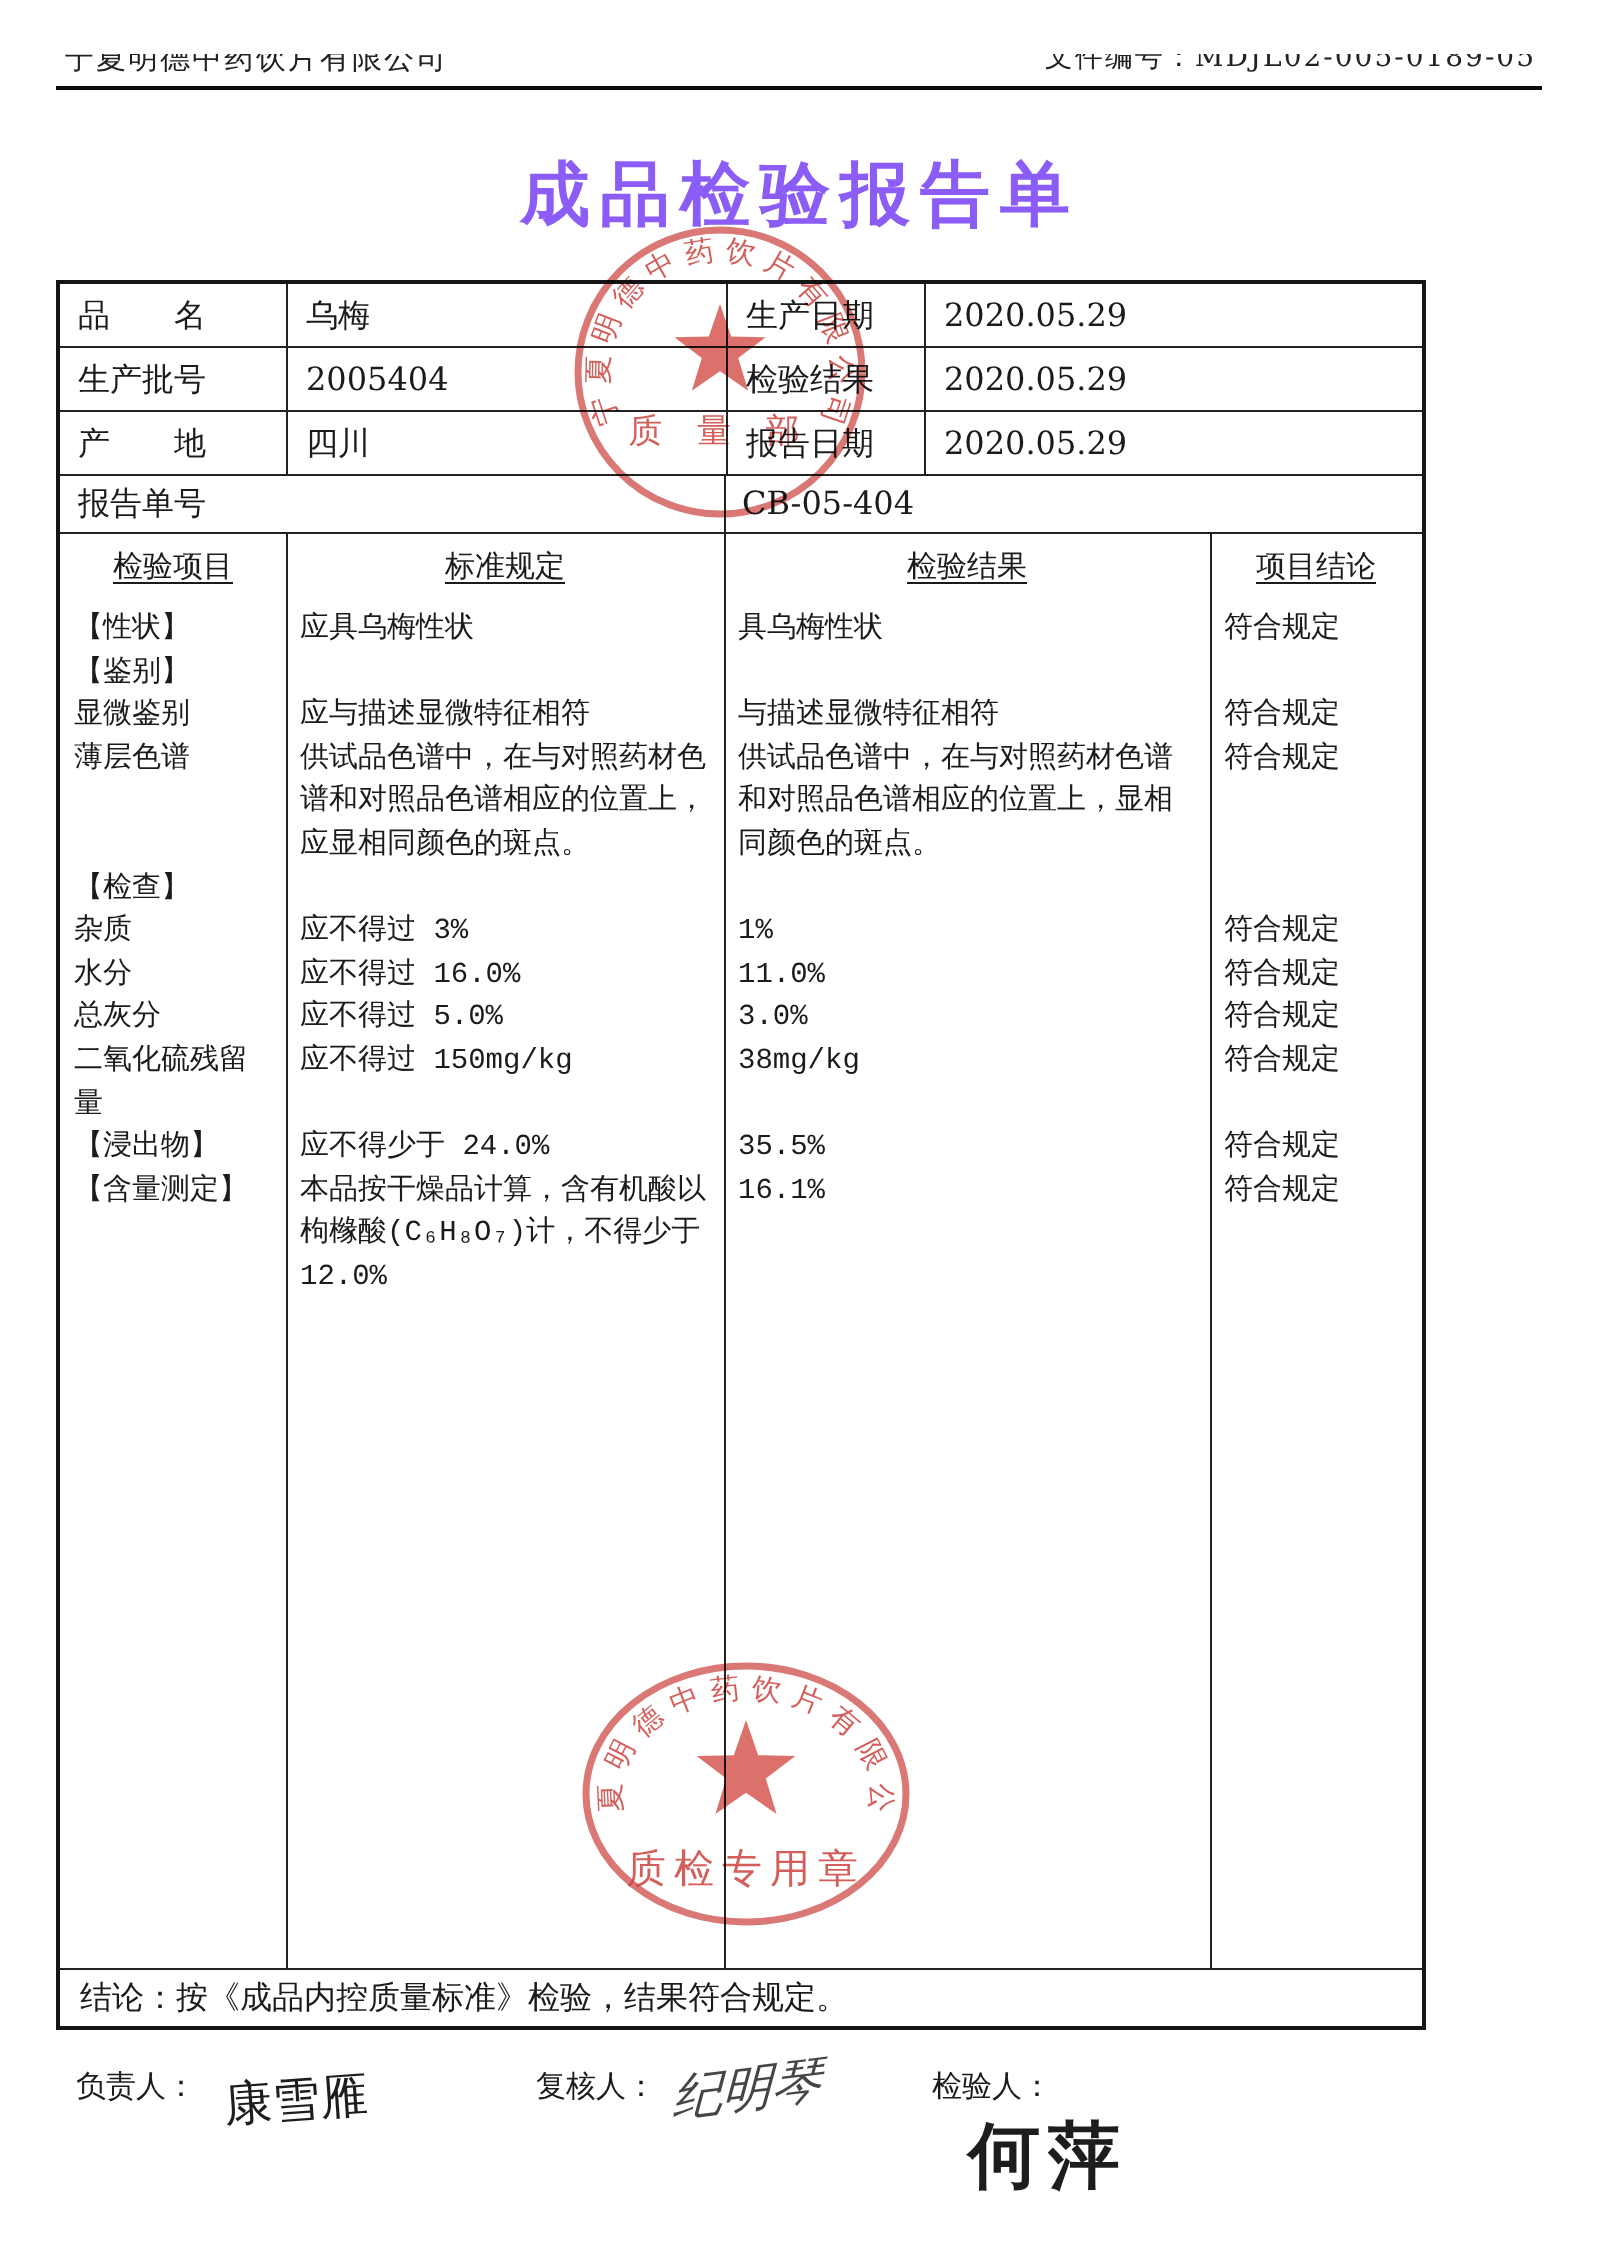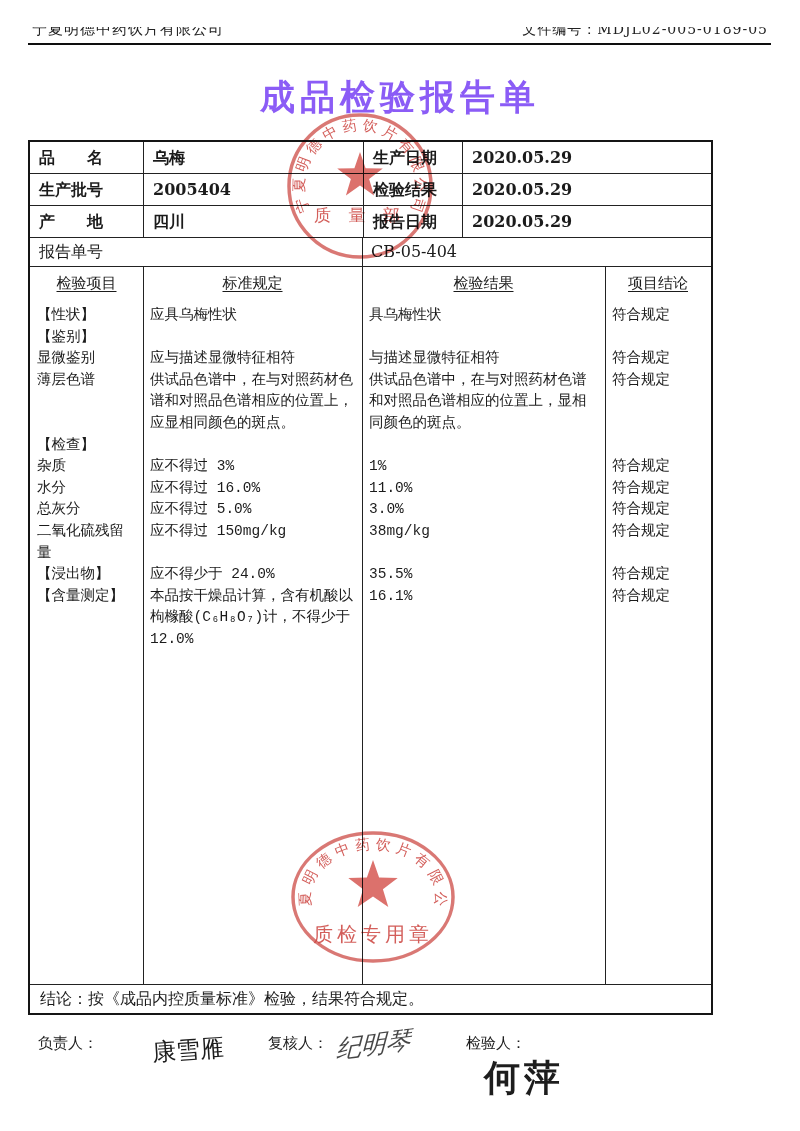--- a/index.html
+++ b/index.html
@@ -14,42 +14,42 @@
   .hdr-left{left:32px;}
   .hdr-right{right:32px;text-align:right;}
   .hdr-right .inner{font-size:14px;}
   
   .title{position:absolute;top:74px;left:0;width:100%;text-align:center;
     font-size:35px;font-weight:700;letter-spacing:5px;color:#8b5cf6;}
   
   .sheet{position:absolute;left:28px;top:140px;width:685px;height:875px;
     border:2px solid #151515;box-sizing:border-box;background:transparent;}
   .irow{display:flex;height:32px;border-bottom:1px solid #222;box-sizing:border-box;font-size:16px;}
-  .irow .c{box-sizing:border-box;padding-left:9px;line-height:31px;white-space:nowrap;overflow:hidden;font-weight:bold;}
+  .irow .c{box-sizing:border-box;padding-left:9px;line-height:31px;white-space:nowrap;overflow:hidden;}
   .c1{width:114px;border-right:1px solid #222;}
   .c2{width:220px;border-right:1px solid #222;}
   .c3{width:99px;border-right:1px solid #222;}
   .c4{flex:1;}
   .rrow{display:flex;height:29px;border-bottom:1px solid #222;box-sizing:border-box;font-size:16px;}
   .rrow .cl{width:333px;border-right:1px solid #222;box-sizing:border-box;padding-left:9px;line-height:28px;}
   .rrow .cv{flex:1;padding-left:8px;line-height:28px;}
   
   .insp{position:relative;height:717px;box-sizing:border-box;overflow:hidden;}
   .vline{position:absolute;top:0;bottom:0;width:1px;background:#222;}
   .vl1{left:113px;} .vl2{left:332px;} .vl3{left:575px;}
   .insp-head{display:grid;grid-template-columns:113px 219px 243px 106px;padding-top:7px;}
   .insp-head span{justify-self:center;font-size:15px;text-decoration:underline;text-underline-offset:3px;}
   .insp-grid{display:grid;grid-template-columns:113px 219px 243px 106px;padding-top:12px;font-family:Liberation Mono, monospace;}
   .insp-grid .cell{padding:0 7px;font-size:14.5px;line-height:21.6px;min-height:21.6px;box-sizing:border-box;}
   
   .concl{border-top:1px solid #222;height:28px;line-height:27px;padding-left:10px;font-size:16px;box-sizing:border-box;}
   
   .sigs{position:absolute;left:28px;top:1028px;width:690px;height:70px;}
   .siggroup{position:absolute;display:flex;align-items:flex-start;}
-  .sg1{left:10px;gap:40px;} .sg2{left:240px;} .sg3{left:438px;flex-direction:column;}
+  .sg1{left:10px;} .sg2{left:240px;} .sg3{left:438px;flex-direction:column;}
   .siglabel{font-size:15px;line-height:30px;white-space:nowrap;}
   .signame{font-family:"DejaVu Serif","Liberation Serif",serif;color:#1d1d1d;white-space:nowrap;}
   .name1{font-size:24px;margin-left:14px;margin-top:6px;transform:rotate(-4deg);}
   .name2{font-size:25px;margin-left:8px;font-style:italic;opacity:.82;transform:rotate(-7deg) skewX(-9deg);}
   .name3{font-size:36px;font-weight:700;margin-left:18px;margin-top:-4px;letter-spacing:4px;}
   
   .stamps{position:absolute;left:0;top:0;width:800px;height:1131px;pointer-events:none;
     mix-blend-mode:multiply;opacity:.92;}
 </style>
 </head>

